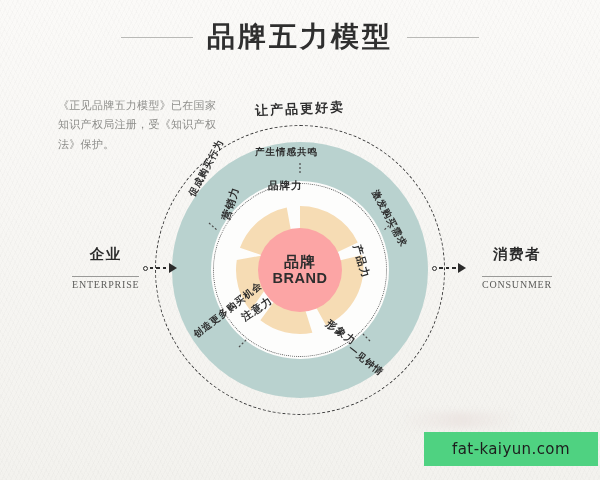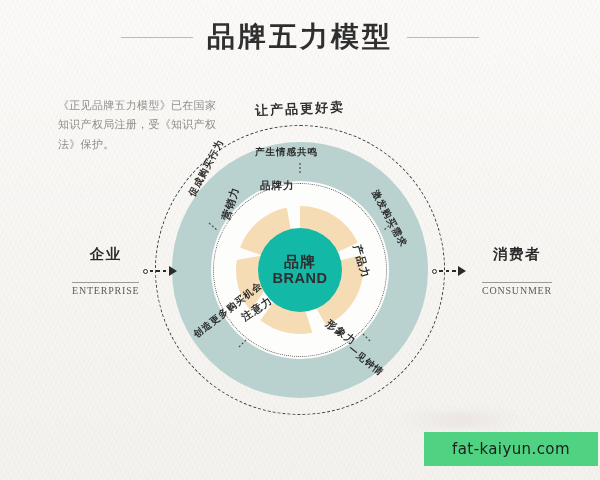--- a/index.html
+++ b/index.html
@@ -57,21 +57,21 @@
   }
   #inner-dotted-ring{
     left:58px;top:58px;width:174px;height:174px;
     border:1.2px dotted #5c5c5c;box-sizing:border-box;
   }
   #petal-wrap{
     position:absolute;left:80px;top:80px;width:130px;height:130px;
   }
   #center-circle{
     left:103px;top:103px;width:84px;height:84px;
-    background:#14b8a6;
+    background:#fca5a5;
     display:flex;flex-direction:column;align-items:center;justify-content:center;
     z-index:5;
   }
   #center-cn{font-size:15px;font-weight:bold;color:#2e2e2e;letter-spacing:1px;line-height:1.15;}
   #center-en{font-size:14.5px;color:#2e2e2e;letter-spacing:.5px;line-height:1.2;font-weight:bold;}
 
   
   .lbl{
     position:absolute;white-space:nowrap;color:#2d2d2d;
     font-weight:bold;
@@ -83,21 +83,21 @@
   #arc-caption{
     position:absolute;left:215px;top:100px;width:170px;text-align:center;
     font-size:13px;font-weight:bold;color:#2f2f2f;letter-spacing:2px;
     transform:rotate(-2.5deg);
   }
 
   
   .endpoint{position:absolute;display:flex;align-items:center;gap:4px;}
   .ep-text{text-align:center;}
   .ep-cn{font-size:14.5px;font-weight:bold;color:#2b2b2b;letter-spacing:1.5px;
-         border-bottom:1px solid #9a9a98;padding-bottom:19px;line-height:1.2;}
+         border-bottom:1px solid #9a9a98;padding-bottom:13px;line-height:1.2;}
   .ep-en{font-size:10px;color:#5c5c5a;letter-spacing:.8px;margin-top:2px;font-family:Liberation Serif, serif;}
   .connector{display:flex;align-items:center;gap:2px;}
   .dot-o{width:5px;height:5px;border:1.4px solid #2b2b2b;border-radius:50%;box-sizing:border-box;}
   .dashes{width:17px;height:1.6px;
     background:repeating-linear-gradient(to right,#2b2b2b 0 3.5px,transparent 3.5px 6.5px);}
   .tri{width:0;height:0;border-left:8px solid #2b2b2b;border-top:5.5px solid transparent;border-bottom:5.5px solid transparent;}
 
   #endpoint-left{left:72px;top:246px;}
   #endpoint-right{left:432px;top:246px;}
 
@@ -149,21 +149,21 @@
         <path d="M -60.07 -22.14 A 64 64 0 0 1 -13.26 -62.61 L -7.21 -29.13 A 28.8 28.8 0 0 0 -25.84 -10.59 Z" fill="#f6dcb4"></path>
       </g>
     </svg>
   </div>
 
   <div class="ring" id="center-circle">
     <div id="center-cn">品牌</div>
     <div id="center-en">BRAND</div>
   </div>
 
-  <div class="lbl inner-lbl" style="left:105px;top:54px;text-align:center;">品牌力</div>
+  <div class="lbl inner-lbl" style="left:113px;top:54px;text-align:center;">品牌力</div>
   <div class="lbl inner-lbl" style="left:208px;top:118px;transform:rotate(74deg);transform-origin:left top;">产品力</div>
   <div class="lbl inner-lbl" style="left:176px;top:192px;transform:rotate(36deg);transform-origin:left top;">形象力</div>
   <div class="lbl inner-lbl" style="left:84px;top:188px;transform:rotate(-34deg);transform-origin:left top;">注意力</div>
   <div class="lbl inner-lbl" style="left:64px;top:93px;transform:rotate(-72deg);transform-origin:left top;">营销力</div>
 
   <svg style="position:absolute;left:0;top:0;" width="290" height="290">
     <line x1="145" y1="38" x2="145" y2="48" stroke="#4a4a4a" stroke-width="1.2" stroke-dasharray="2 2"></line>
     <line x1="237" y1="98" x2="228" y2="106" stroke="#4a4a4a" stroke-width="1.2" stroke-dasharray="2 2"></line>
     <line x1="215" y1="216" x2="207" y2="208" stroke="#4a4a4a" stroke-width="1.2" stroke-dasharray="2 2"></line>
     <line x1="84" y1="222" x2="92" y2="214" stroke="#4a4a4a" stroke-width="1.2" stroke-dasharray="2 2"></line>

